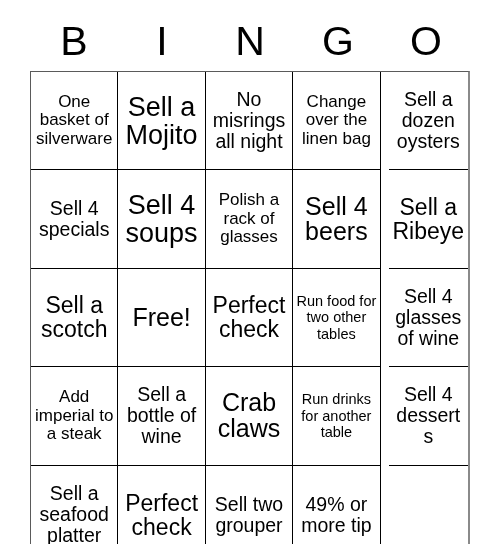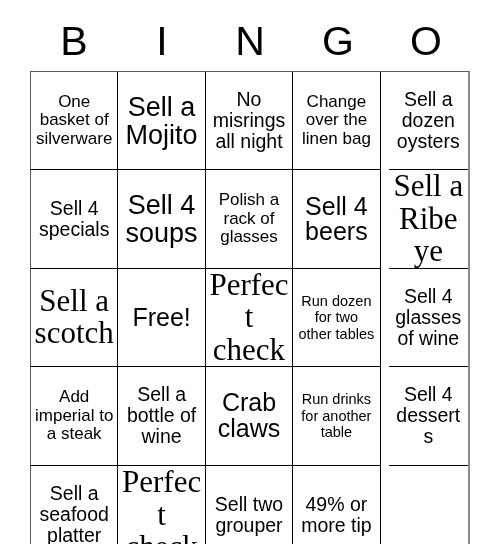--- a/index.html
+++ b/index.html
@@ -75,21 +75,21 @@
   }
   .cell-text {
     display: block;
     width: 100%;
     line-height: 1.06;
     word-wrap: break-word;
   }
   .sz-xs .cell-text { font-size: 14.5px; line-height: 1.14; }
   .sz-s  .cell-text { font-size: 17px;   line-height: 1.1; }
   .sz-m  .cell-text { font-size: 19.5px; line-height: 1.08; text-align: center; }
-  .sz-l  .cell-text { font-size: 31px;   line-height: 1.05; font-family: Liberation Serif, serif; }
+  .sz-l  .cell-text { font-size: 23px;   line-height: 1.05; }
   .sz-xl .cell-text { font-size: 27px;   line-height: 1.04; }
   .sz-xxl .cell-text { font-size: 25px;  line-height: 1.02; }
 </style>
 </head>
 <body>
 
 <div id="card">
 
   <div id="header-row">
     <div class="header-cell">B</div>
@@ -136,21 +136,21 @@
     <div class="cell sz-l">
         <span class="cell-text">Sell a scotch</span>
       </div>
     <div class="cell sz-xxl">
         <span class="cell-text">Free!</span>
       </div>
     <div class="cell sz-l">
         <span class="cell-text">Perfect check</span>
       </div>
     <div class="cell sz-xs">
-        <span class="cell-text">Run dozen for two other tables</span>
+        <span class="cell-text">Run food for two other tables</span>
       </div>
 
     <div class="cell sz-m">
         <span class="cell-text">Sell 4 glasses of wine</span>
       </div>
     <div class="cell sz-s">
         <span class="cell-text">Add imperial to a steak</span>
       </div>
     <div class="cell sz-m">
         <span class="cell-text">Sell a bottle of wine</span>

